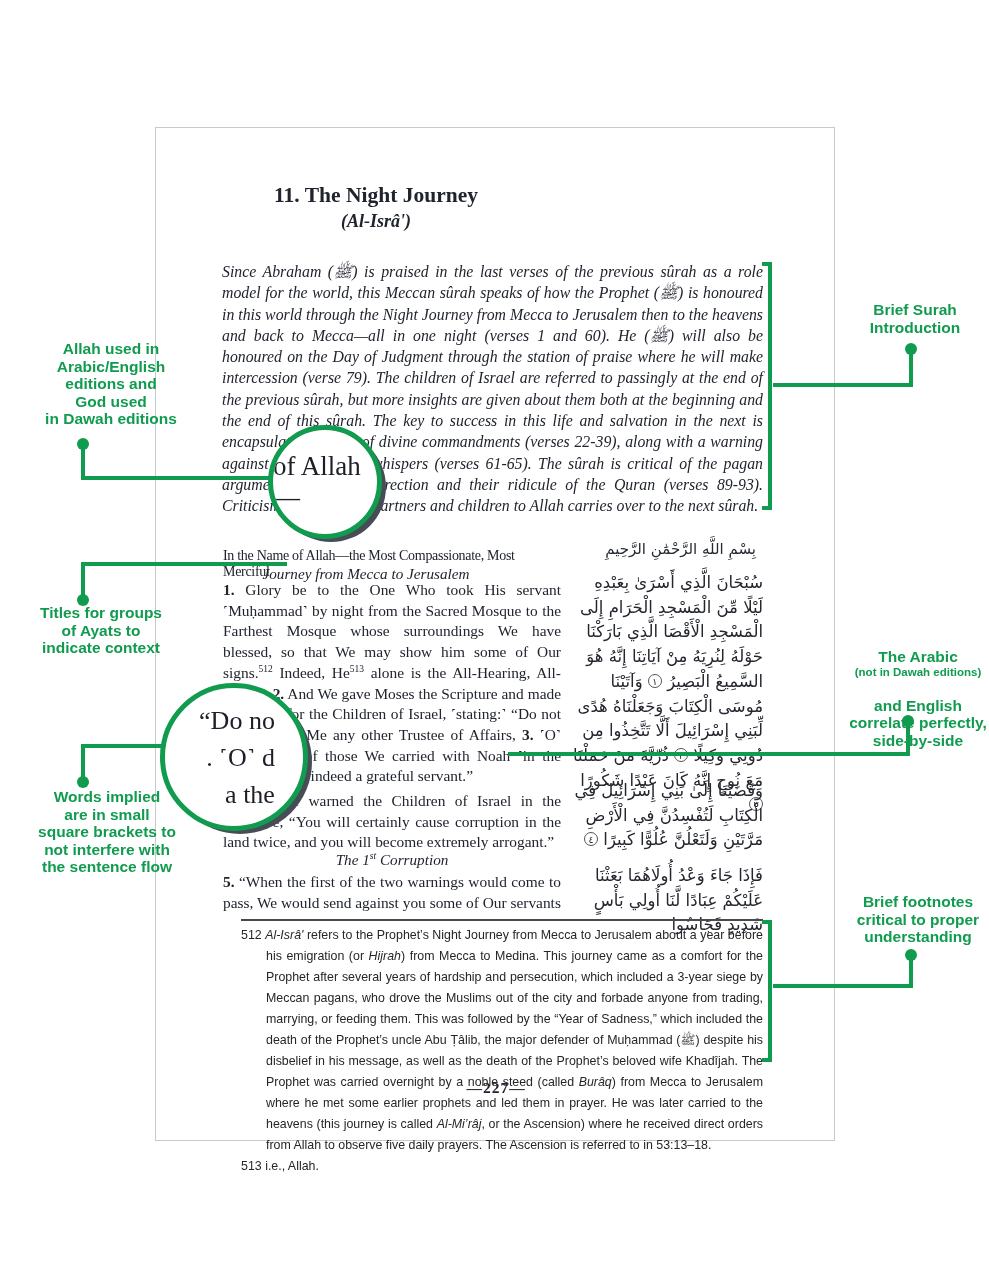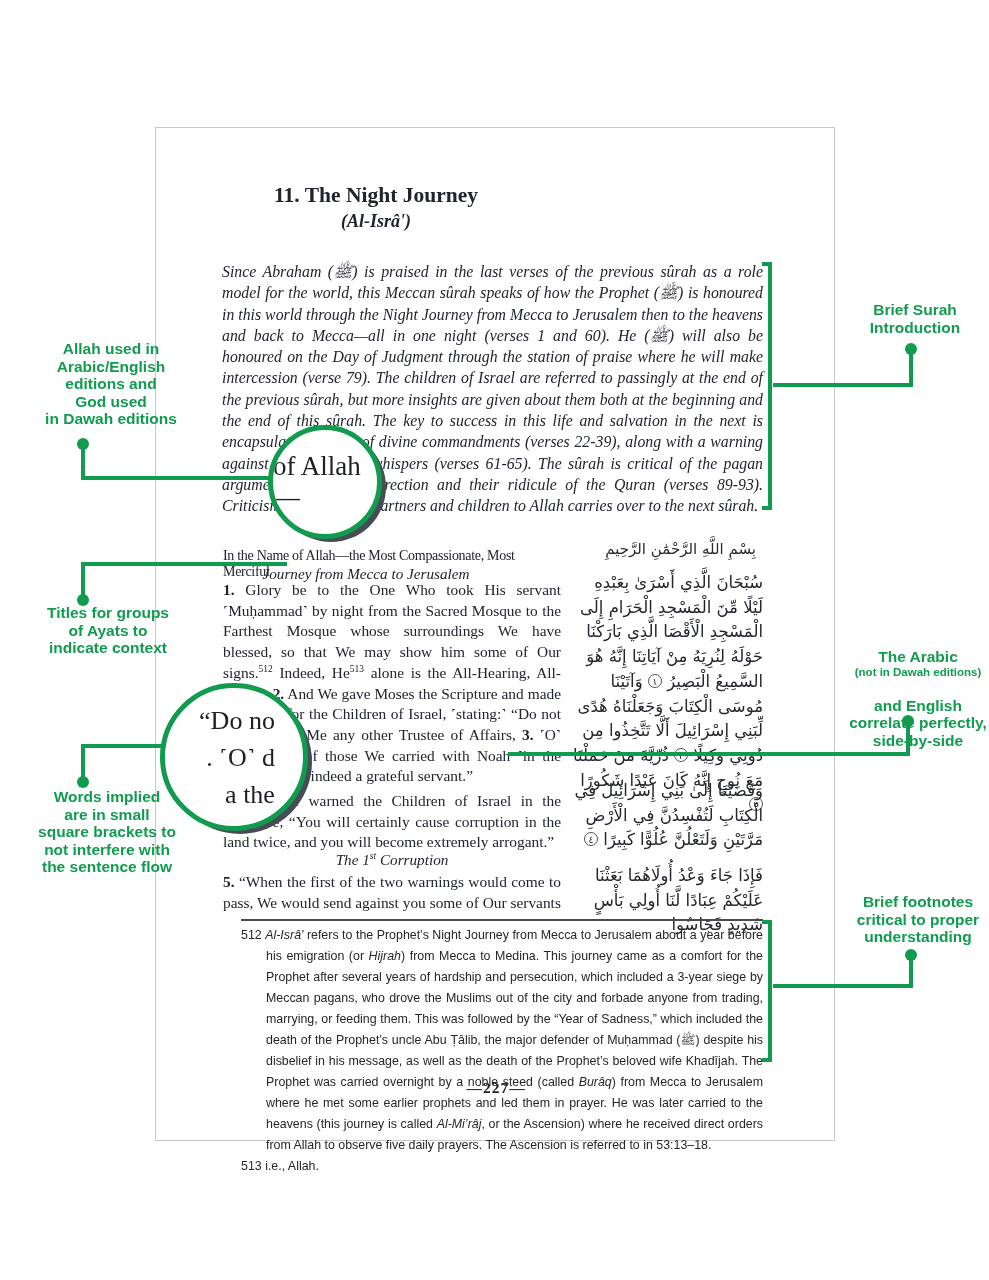--- a/index.html
+++ b/index.html
@@ -106,21 +106,21 @@
 
   <div class="ann" style="left:22px; top:340px; width:178px;">Allah used in
 Arabic/English
 editions and
 God used
 in Dawah editions</div>
   <div class="gdot" style="left:77px; top:438px;"></div>
   <div class="gline" style="left:81px; top:446px; width:4px; height:34px;"></div>
   <div class="gline" style="left:81px; top:476px; width:190px; height:4px;"></div>
 
-  <div class="ann" style="left:18px; top:604px; width:180px;">Titles for groups
+  <div class="ann" style="left:11px; top:604px; width:180px;">Titles for groups
 of Ayats to
 indicate context</div>
   <div class="gdot" style="left:77px; top:594px;"></div>
   <div class="gline" style="left:81px; top:564px; width:4px; height:34px;"></div>
   <div class="gline" style="left:81px; top:562px; width:206px; height:4px;"></div>
 
   <div class="ann" style="left:14px; top:788px; width:186px;">Words implied
 are in small
 square brackets to
 not interfere with

